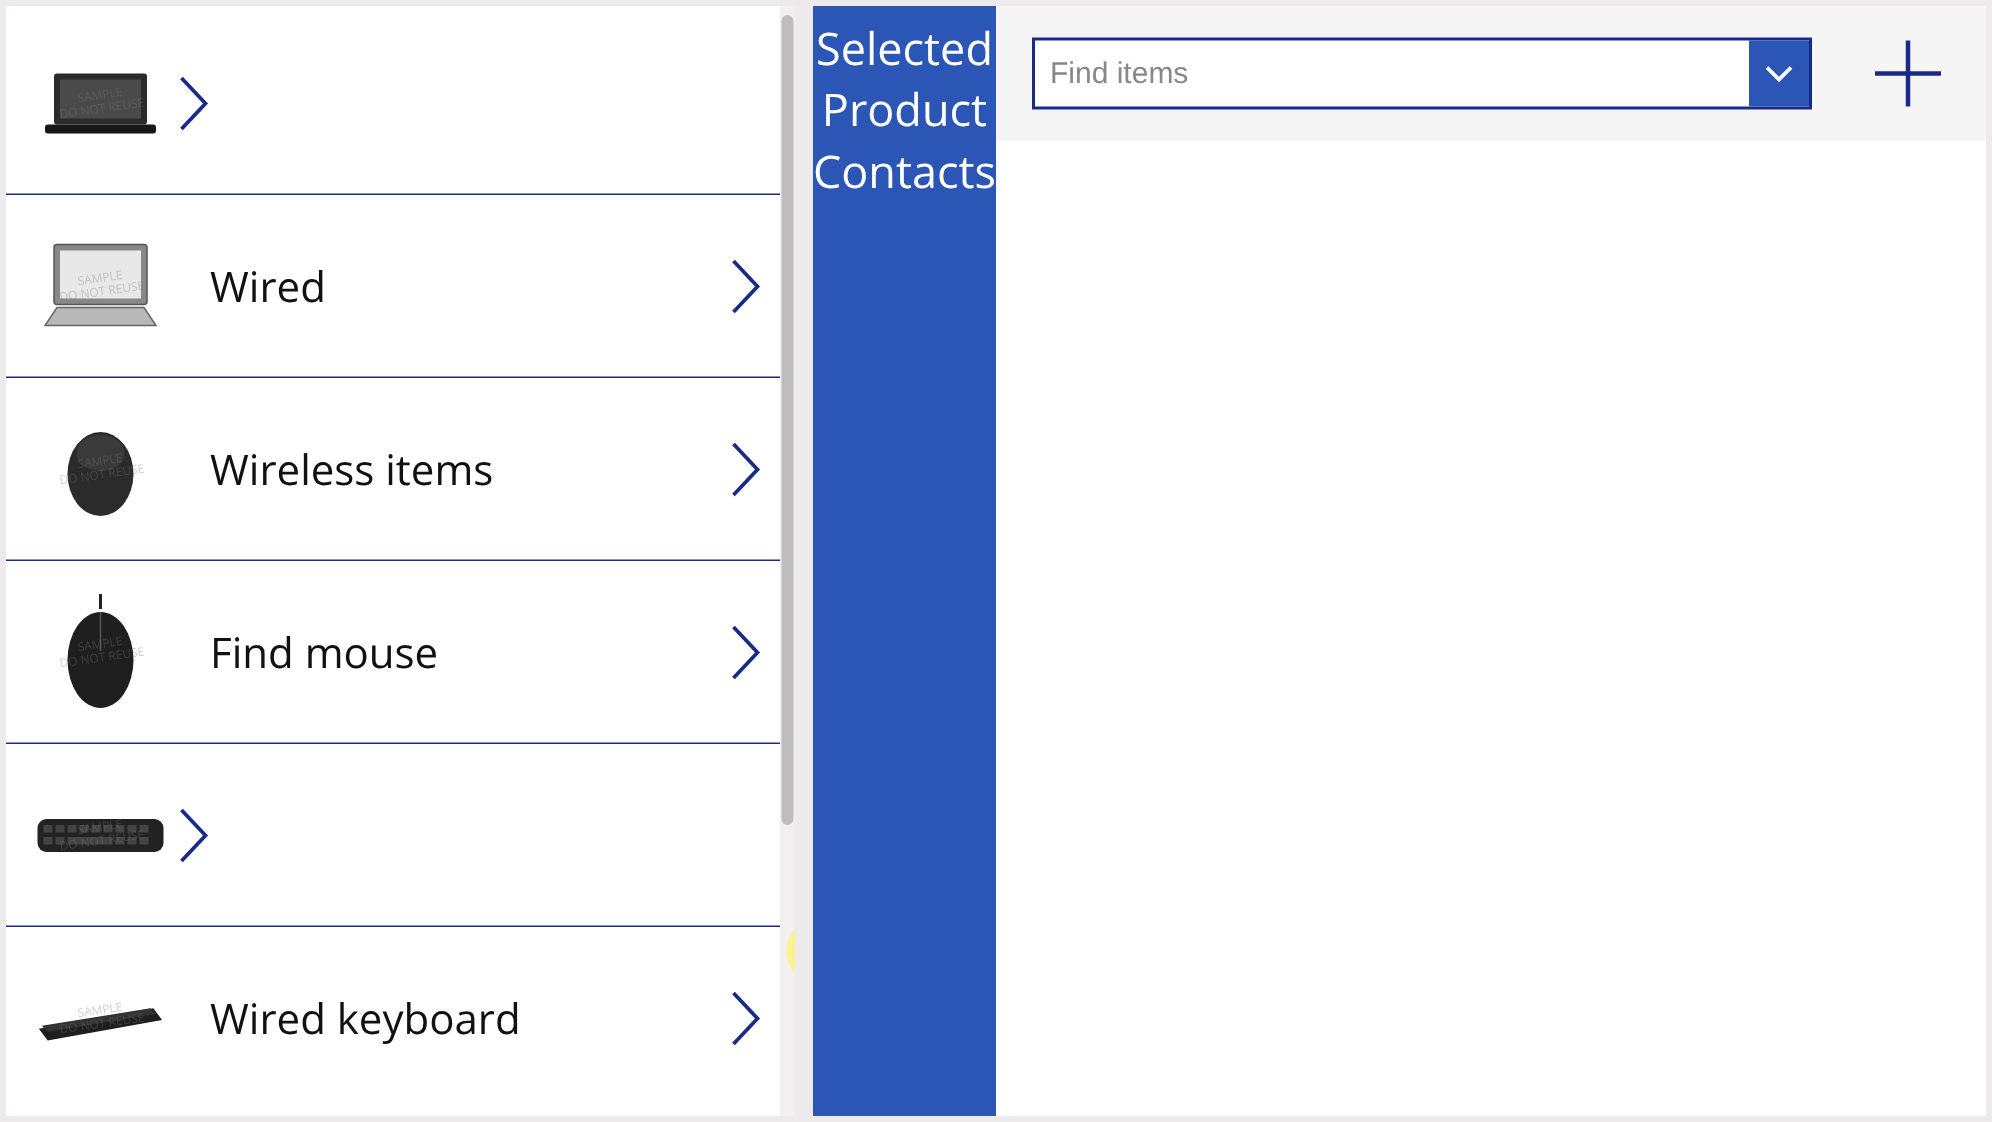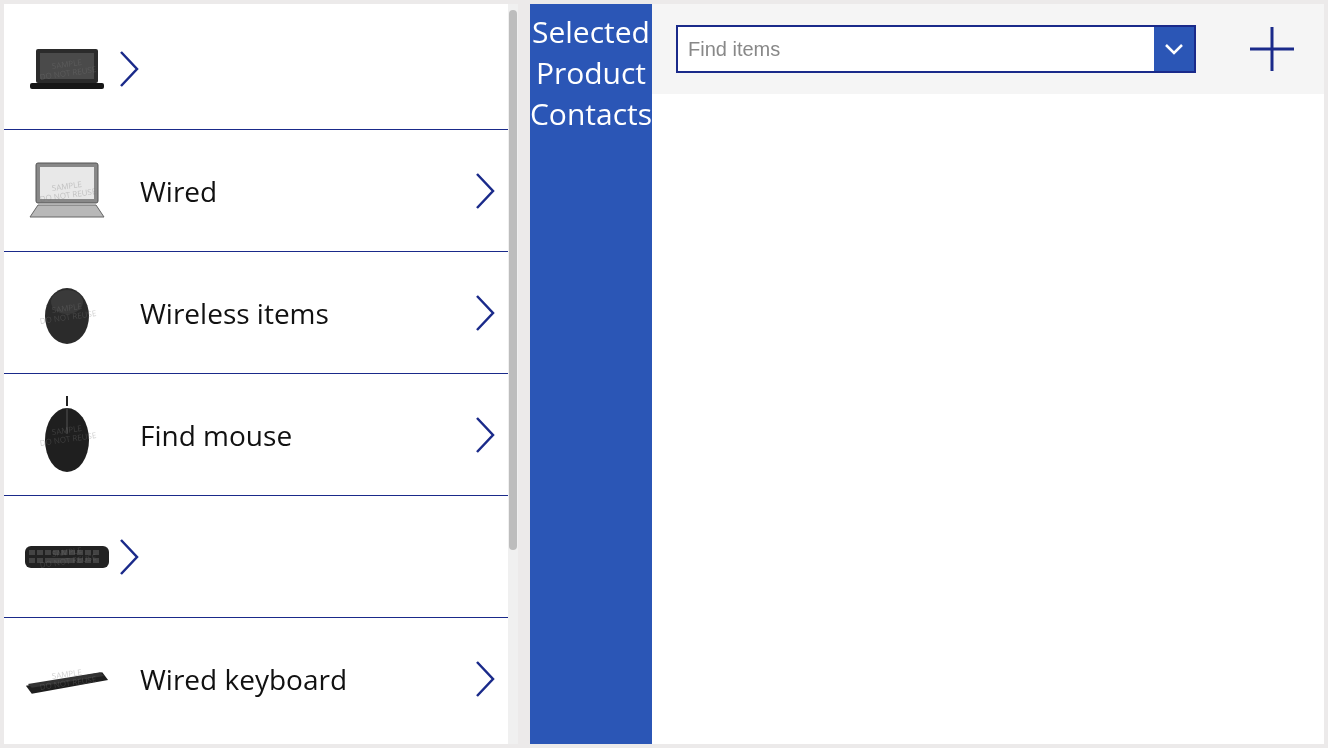--- a/index.html
+++ b/index.html
@@ -108,21 +108,21 @@
     flex: 1;
     background: #ffffff;
     position: relative;
   }
   .right-footer {
     height: 90px;
     background: #f5f5f5;
     display: flex;
     align-items: center;
     padding: 0 24px 0 24px;
-    gap: 48px;
+    gap: 36px;
   }
   .find-combo {
     display: flex;
     width: 520px;
     height: 48px;
     border: 2px solid #1a2a8a;
     background: #ffffff;
   }
   .find-combo input {
     flex: 1;

